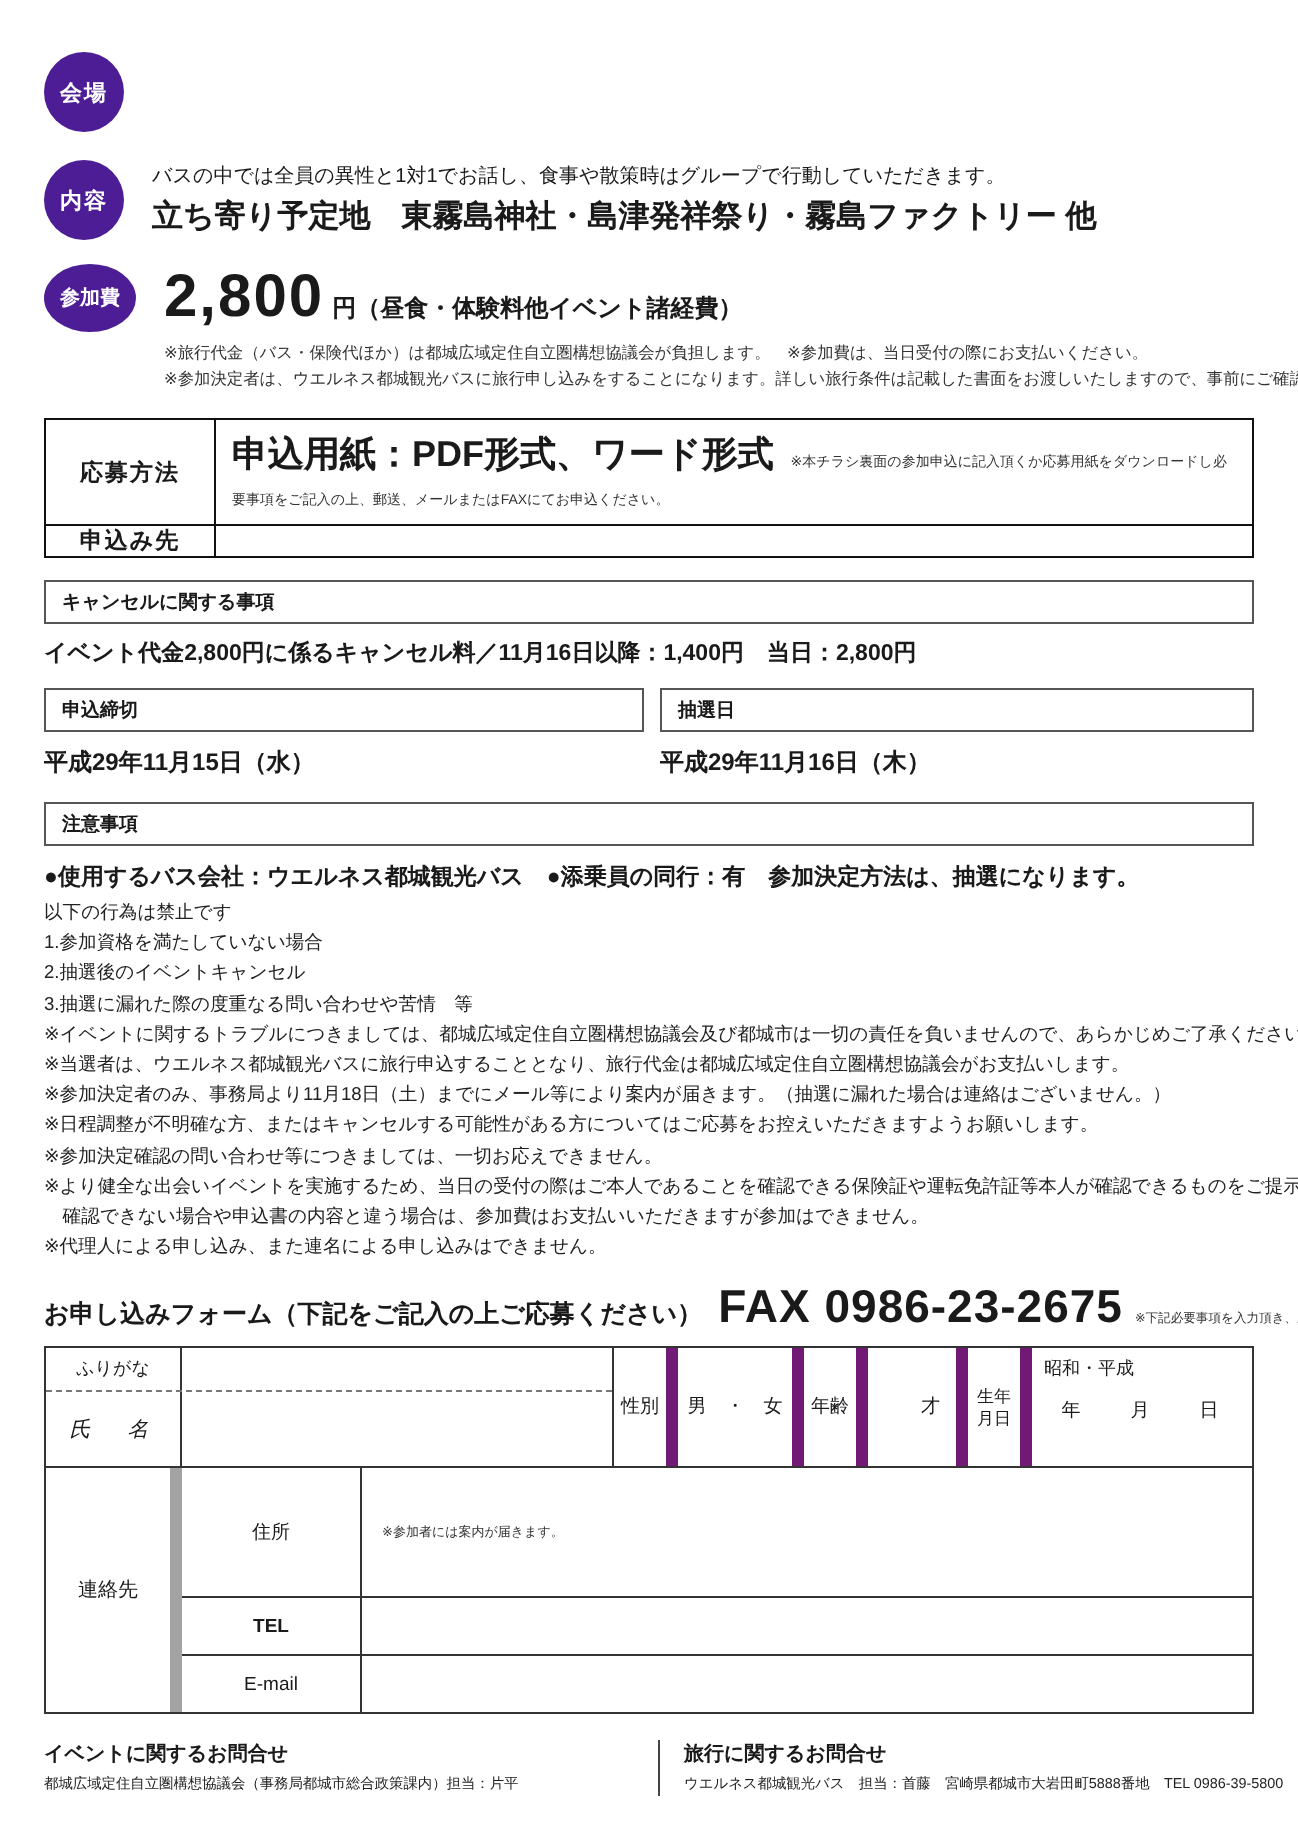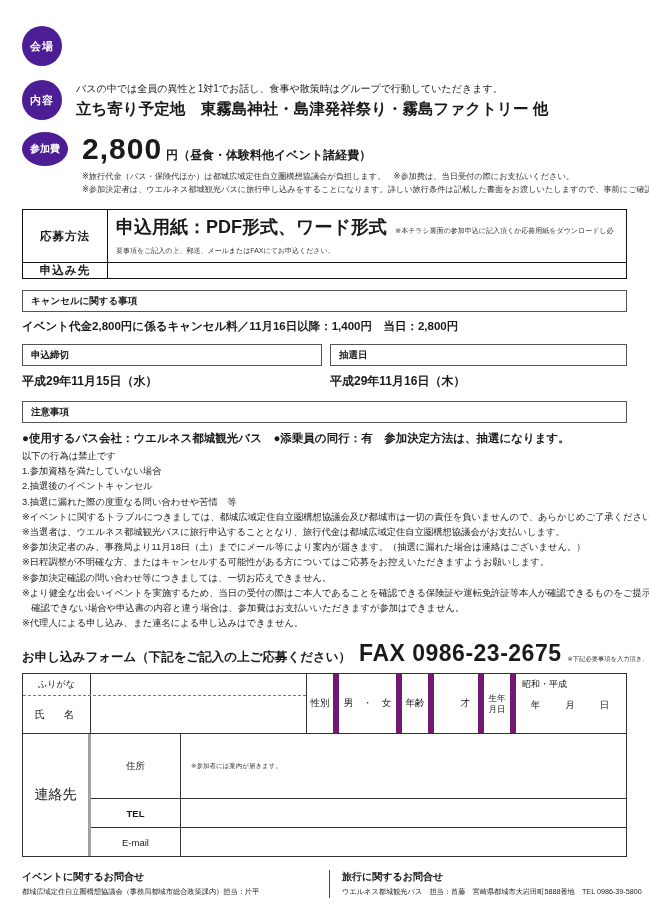--- a/index.html
+++ b/index.html
@@ -67,42 +67,42 @@
   .form-header { display:flex; align-items:baseline; margin-top:9px; }
   .form-title { font-size:12.5px; font-weight:bold; white-space:nowrap; }
   .form-fax { font-size:23px; font-weight:bold; margin-left:8px; letter-spacing:0.5px; white-space:nowrap; }
   .form-note { font-size:6.3px; color:#333; margin-left:6px; white-space:nowrap; }
   
   .form-table { border:1.5px solid #333; margin-top:6px; }
   .ft-row1 { display:flex; height:60px; border-bottom:1px solid #333; }
   .ft-namegroup { flex:1 1 auto; display:flex; flex-direction:column; border-right:1px solid #333; }
   .ft-subrow { display:flex; }
   .ft-subrow.top { height:22px; border-bottom:1px dashed #777; }
-  .ft-subrow.bottom { flex:1; }
+  .ft-subrow.bottom { flex:1;font-style:italic; }
   .ft-label {
     flex:0 0 68px; border-right:1px solid #333; display:flex;
     align-items:center; justify-content:center; font-size:9px;
   }
   .ft-label.big { font-size:10.5px; letter-spacing:4px; }
   .ft-blank { flex:1; }
   .ft-cell {
     border-right:6px solid #701a75; display:flex; align-items:center; justify-content:center;
     font-size:9.5px; text-align:center;
   }
   .ft-cell.w32 { flex:0 0 32px; }
   .ft-cell.w63 { flex:0 0 63px; }
   .ft-cell.w50 { flex:0 0 50px; justify-content:flex-end; padding-right:8px; }
   .ft-cell.stack { flex-direction:column; line-height:11px; font-size:8.5px; }
   .ft-era { flex:0 0 110px; border-right:none; padding:4px 6px; font-size:9.5px; }
   .ft-era .era-top { font-size:9px; }
   .ft-era .era-bottom { margin-top:8px; text-align:center; letter-spacing:2px; }
   .ft-contact { display:flex; height:122px; }
   .ft-contact-label {
-    flex:0 0 68px; border-right:3px solid #a3a3a3; display:flex;
-    align-items:center; justify-content:center; font-size:14px;text-align:right;
+    flex:0 0 68px; border-right:6px solid #a3a3a3; display:flex;
+    align-items:center; justify-content:center; font-size:10px;text-align:right;
   }
   .ft-contact-rows { flex:1; display:flex; flex-direction:column; }
   .ft-crow { display:flex; }
   .ft-crow + .ft-crow { border-top:1px solid #333; }
   .ft-crow.addr { flex:0 0 64px; }
   .ft-crow.tel { flex:0 0 29px;font-weight:bold; }
   .ft-crow.mail { flex:1; }
   .ft-clabel {
     flex:0 0 90px; border-right:1px solid #333; display:flex;
     align-items:center; justify-content:center; font-size:9.5px;

